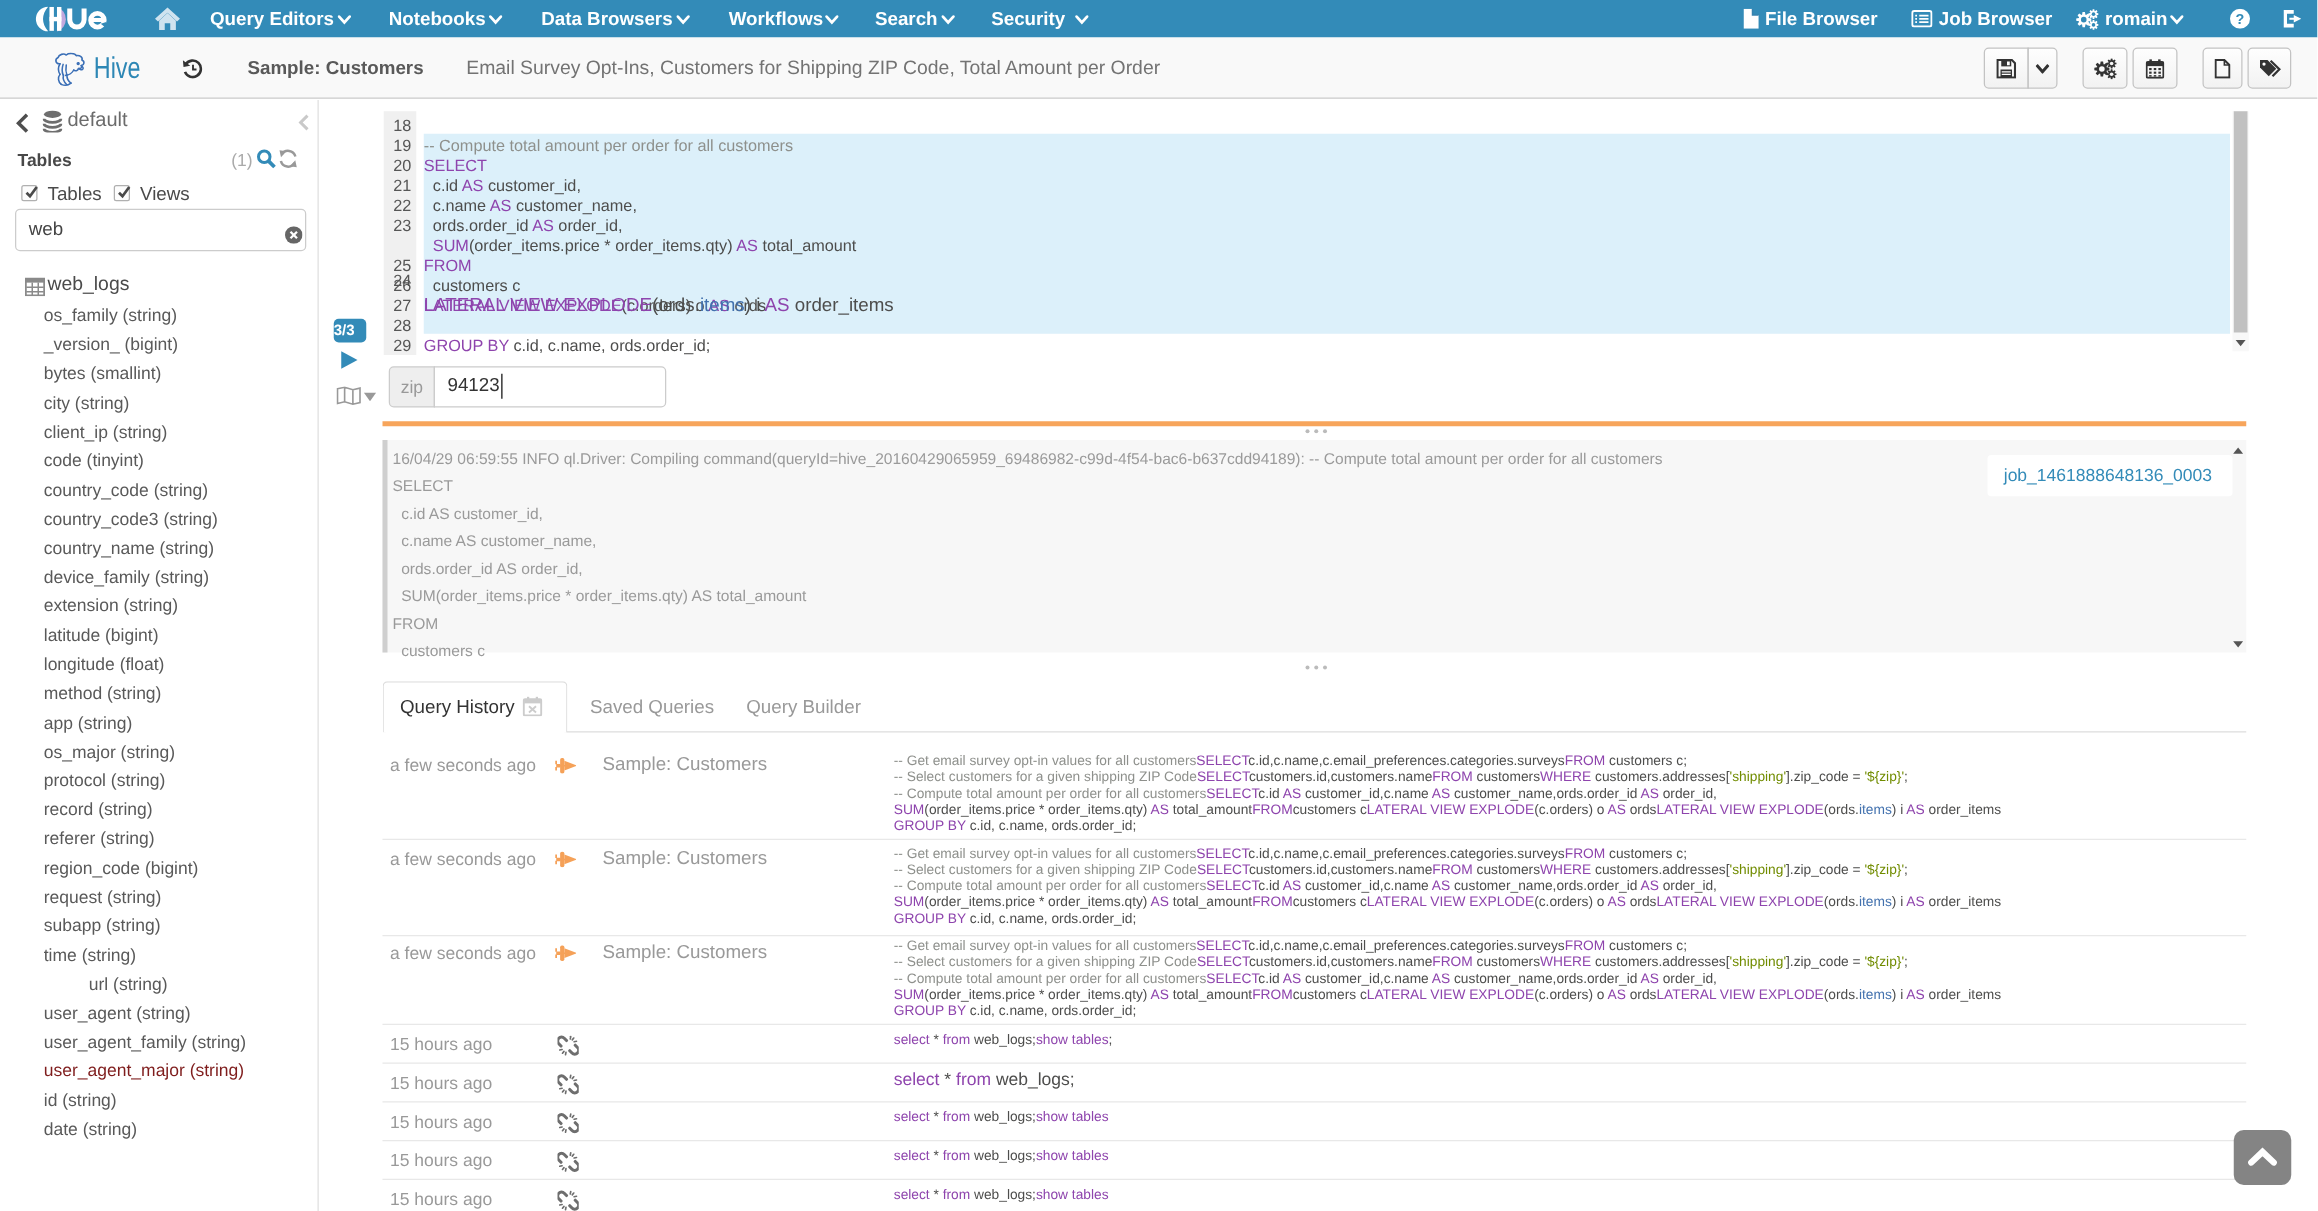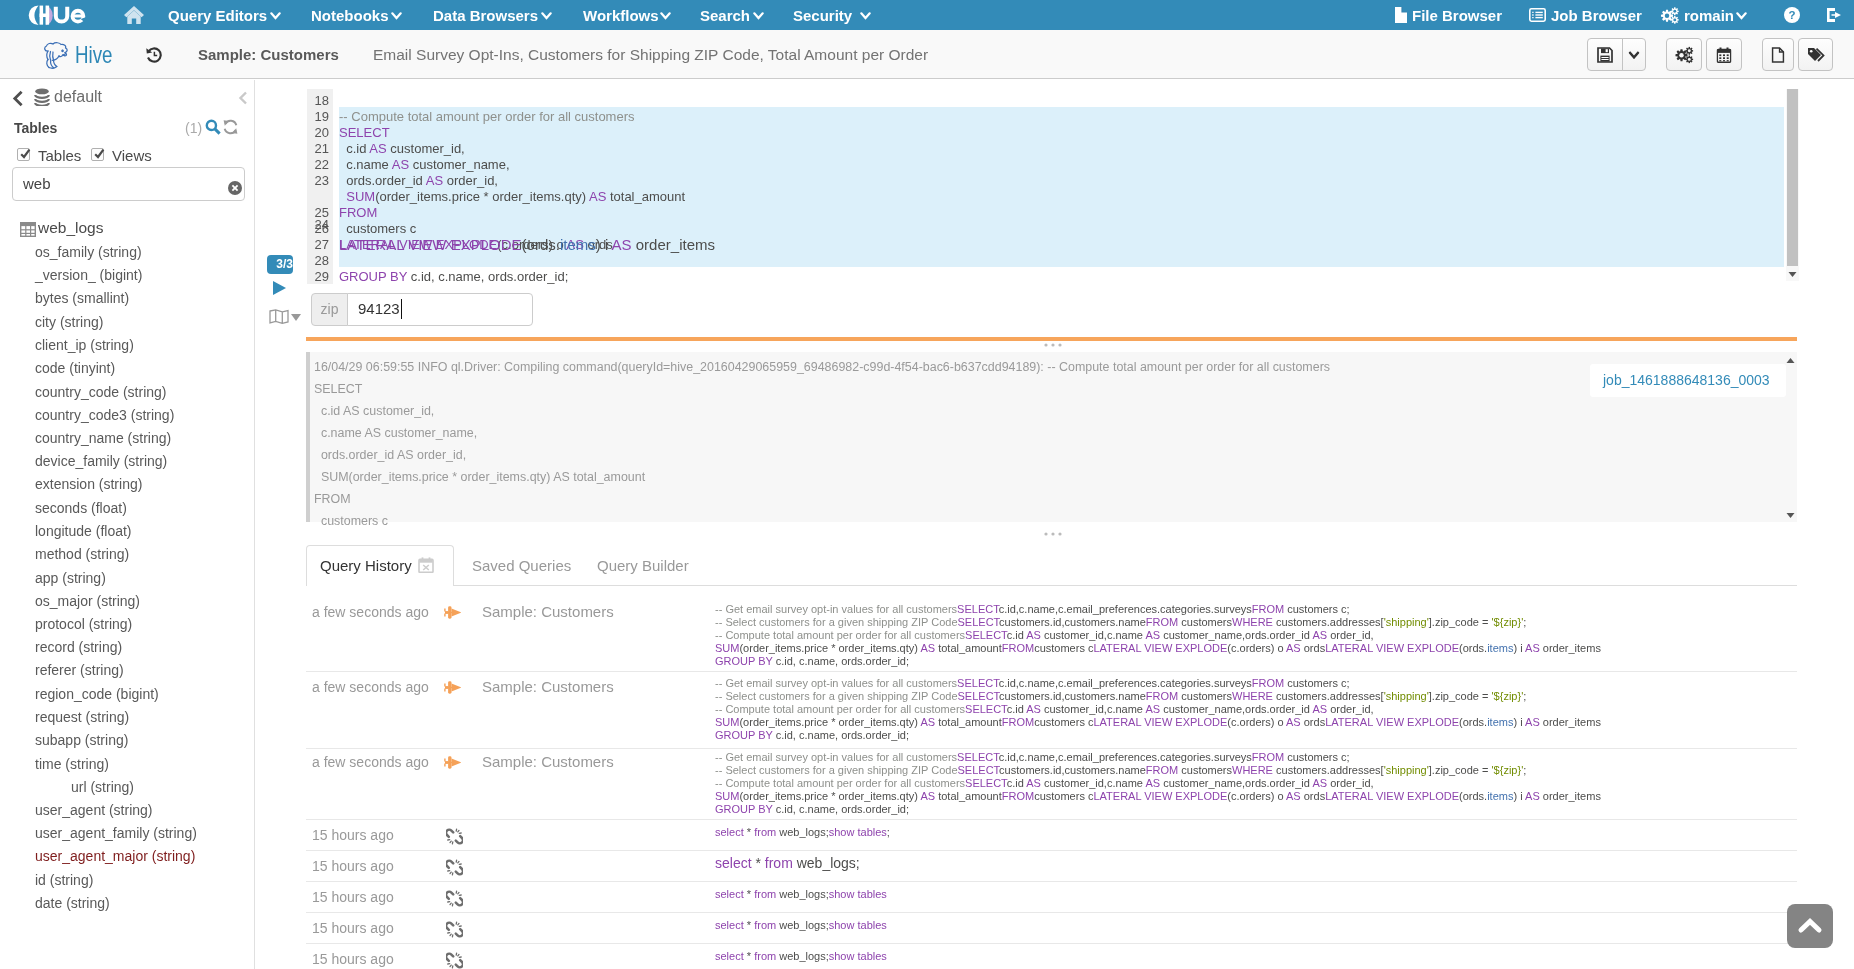--- a/index.html
+++ b/index.html
@@ -289,39 +289,39 @@
 <div class="abs" style="left:35px;top:267px;font-size:14px;color:#595959;">_version_ (bigint)</div>
 <div class="abs" style="left:35px;top:290px;font-size:14px;color:#595959;">bytes (smallint)</div>
 <div class="abs" style="left:35px;top:314px;font-size:14px;color:#595959;">city (string)</div>
 <div class="abs" style="left:35px;top:337px;font-size:14px;color:#595959;">client_ip (string)</div>
 <div class="abs" style="left:35px;top:360px;font-size:14px;color:#595959;">code (tinyint)</div>
 <div class="abs" style="left:35px;top:384px;font-size:14px;color:#595959;">country_code (string)</div>
 <div class="abs" style="left:35px;top:407px;font-size:14px;color:#595959;">country_code3 (string)</div>
 <div class="abs" style="left:35px;top:430px;font-size:14px;color:#595959;">country_name (string)</div>
 <div class="abs" style="left:35px;top:453px;font-size:14px;color:#595959;">device_family (string)</div>
 <div class="abs" style="left:35px;top:476px;font-size:14px;color:#595959;">extension (string)</div>
-<div class="abs" style="left:35px;top:500px;font-size:14px;color:#595959;">seconds (float)</div>
+<div class="abs" style="left:35px;top:500px;font-size:14px;color:#595959;">latitude (bigint)</div>
 <div class="abs" style="left:35px;top:523px;font-size:14px;color:#595959;">longitude (float)</div>
 <div class="abs" style="left:35px;top:546px;font-size:14px;color:#595959;">method (string)</div>
 <div class="abs" style="left:35px;top:570px;font-size:14px;color:#595959;">app (string)</div>
 <div class="abs" style="left:35px;top:593px;font-size:14px;color:#595959;">os_major (string)</div>
 <div class="abs" style="left:35px;top:616px;font-size:14px;color:#595959;">protocol (string)</div>
 <div class="abs" style="left:35px;top:639px;font-size:14px;color:#595959;">record (string)</div>
 <div class="abs" style="left:35px;top:662px;font-size:14px;color:#595959;">referer (string)</div>
 <div class="abs" style="left:35px;top:686px;font-size:14px;color:#595959;">region_code (bigint)</div>
 <div class="abs" style="left:35px;top:709px;font-size:14px;color:#595959;">request (string)</div>
 <div class="abs" style="left:35px;top:732px;font-size:14px;color:#595959;">subapp (string)</div>
 <div class="abs" style="left:35px;top:756px;font-size:14px;color:#595959;">time (string)</div>
 <div class="abs" style="left:35px;top:779px;font-size:14px;color:#595959;margin-left:36px;">url (string)</div>
 <div class="abs" style="left:35px;top:802px;font-size:14px;color:#595959;">user_agent (string)</div>
 <div class="abs" style="left:35px;top:825px;font-size:14px;color:#595959;">user_agent_family (string)</div>
 <div class="abs" style="left:35px;top:848px;font-size:14px;color:#7f1d1d;">user_agent_major (string)</div>
 <div class="abs" style="left:35px;top:872px;font-size:14px;color:#595959;">id (string)</div>
 <div class="abs" style="left:35px;top:895px;font-size:14px;color:#595959;">date (string)</div>
-<div class="abs" style="left:267px;top:255px;width:26px;height:19px;background:#338bb8;border-radius:4px;color:#fff;font-size:12px;font-weight:bold;text-align:right;line-height:19px;">3/3</div>
+<div class="abs" style="left:267px;top:255px;width:26px;height:19px;background:#338bb8;border-radius:4px;color:#fff;font-size:12px;font-weight:bold;text-align:left;line-height:19px;">3/3</div>
 <div class="abs" style="left:273px;top:281px;width:0;height:0;border-left:13px solid #338bb8;border-top:7px solid transparent;border-bottom:7px solid transparent;"></div>
 <div class="abs" style="left:269px;top:309px;">
 <svg width="20" height="16" viewBox="0 0 20 16">
       <path d="M1 2 L6.7 0.8 L13.3 2.8 L19 1.5 V13 L13.3 14.4 L6.7 12.4 L1 13.8 Z M6.7 0.8 V12.4 M13.3 2.8 V14.4" fill="none" stroke="#999" stroke-width="1.3"></path>
     </svg>
   </div>
 <div class="abs" style="left:291px;top:314px;">
 <svg width="10" height="7" viewBox="0 0 10 7">
       <path d="M0 0 H10 L5 7 Z" fill="#999"></path>
     </svg>

